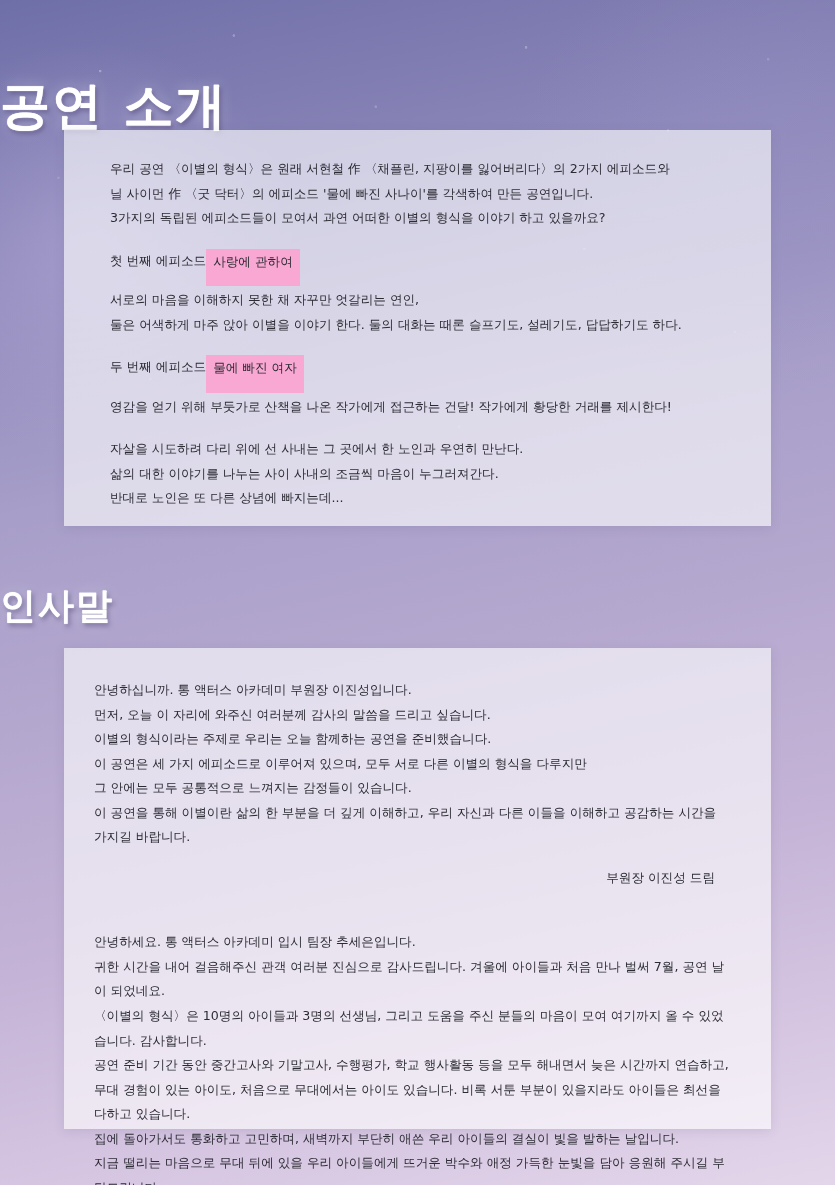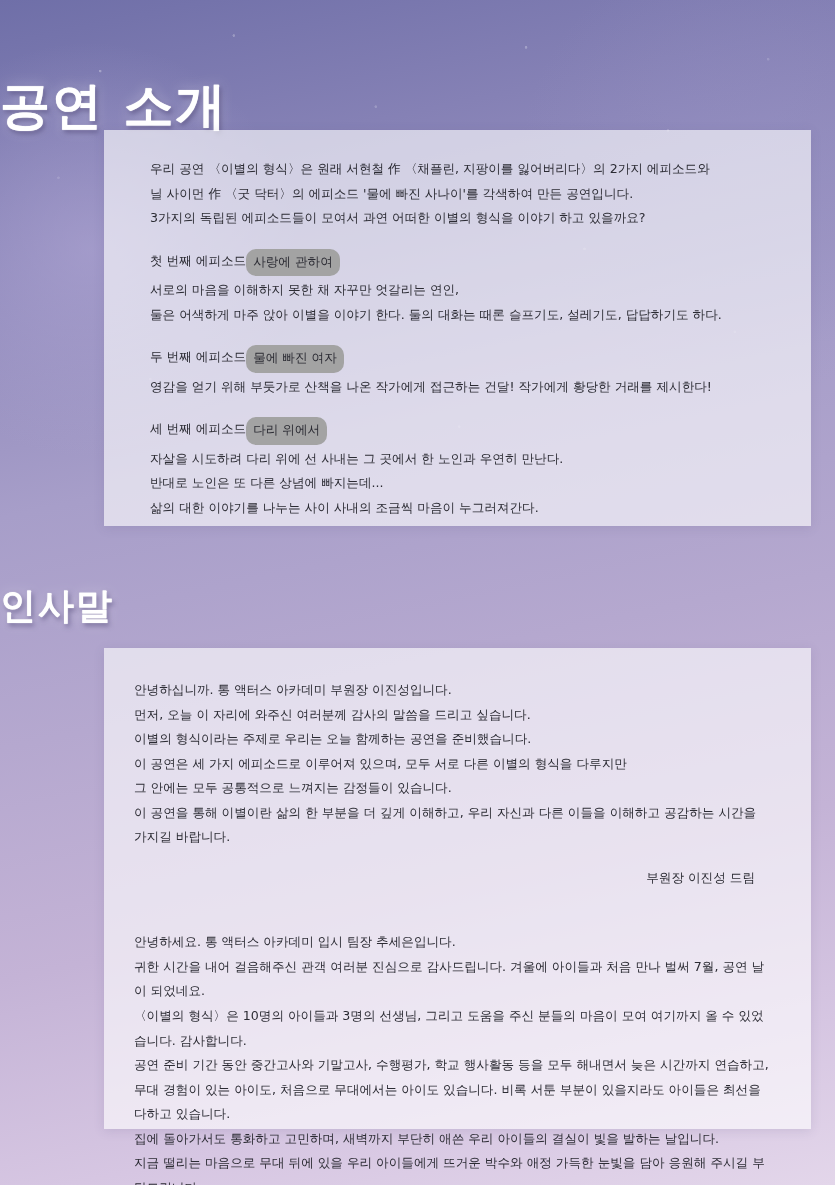--- a/index.html
+++ b/index.html
@@ -76,21 +76,20 @@
     top: 562px;
     left: 0; right: 0;
     font-size: 36px;
     line-height: 1.1;
   }
 
   .panel {
     position: absolute;
     background: rgba(255,255,255,0.62);
     box-shadow: 0 2px 10px rgba(90,80,130,0.15);
-    margin-left: 40px;
   }
   #panel-intro {
     left: 64px;
     top: 130px;
     width: 707px;
     height: 396px;
   }
   #panel-greeting {
     left: 64px;
     top: 648px;
@@ -114,25 +113,24 @@
   .block { margin-bottom: 18px; }
   .block:last-child { margin-bottom: 0; }
 
   .ep-head {
     display: flex;
     align-items: flex-start;
     margin-bottom: 2px;
   }
   .ep-label { color: #2b2b33; }
   .ep-name {
-    background: #a3a3a3;
-    padding: 1px 7px 2px 7px;
+    background: #f9a8d4;
+    padding: 1px 7px 12px 7px;
     display: inline-block;
     color: #2b2b33;
-    border-radius: 10px;
   }
 
   .sign {
     text-align: right;
     padding-right: 16px;
     margin-top: 16px;
   }
   .greeting-block { margin-bottom: 6px; }
   .gap-big { height: 34px; }
 </style>
@@ -166,27 +164,23 @@
 
       <div class="block">
         <div class="ep-head">
           <span class="ep-label">두 번째 에피소드</span>
           <span class="ep-name">물에 빠진 여자</span>
         </div>
         <p>영감을 얻기 위해 부둣가로 산책을 나온 작가에게 접근하는 건달! 작가에게 황당한 거래를 제시한다!</p>
       </div>
 
       <div class="block">
-        <div class="ep-head">
-          <span class="ep-label">세 번째 에피소드</span>
-          <span class="ep-name">다리 위에서</span>
-        </div>
         <p>자살을 시도하려 다리 위에 선 사내는 그 곳에서 한 노인과 우연히 만난다.</p>
+        <p>삶의 대한 이야기를 나누는 사이 사내의 조금씩 마음이 누그러져간다.</p>
         <p>반대로 노인은 또 다른 상념에 빠지는데...</p>
-        <p>삶의 대한 이야기를 나누는 사이 사내의 조금씩 마음이 누그러져간다.</p>
       </div>
 
     </div>
   </div>
 
   <h1 class="section-title" id="title-greeting">인사말</h1>
 
   <div class="panel" id="panel-greeting">
     <div class="greeting-inner body-text">
 

